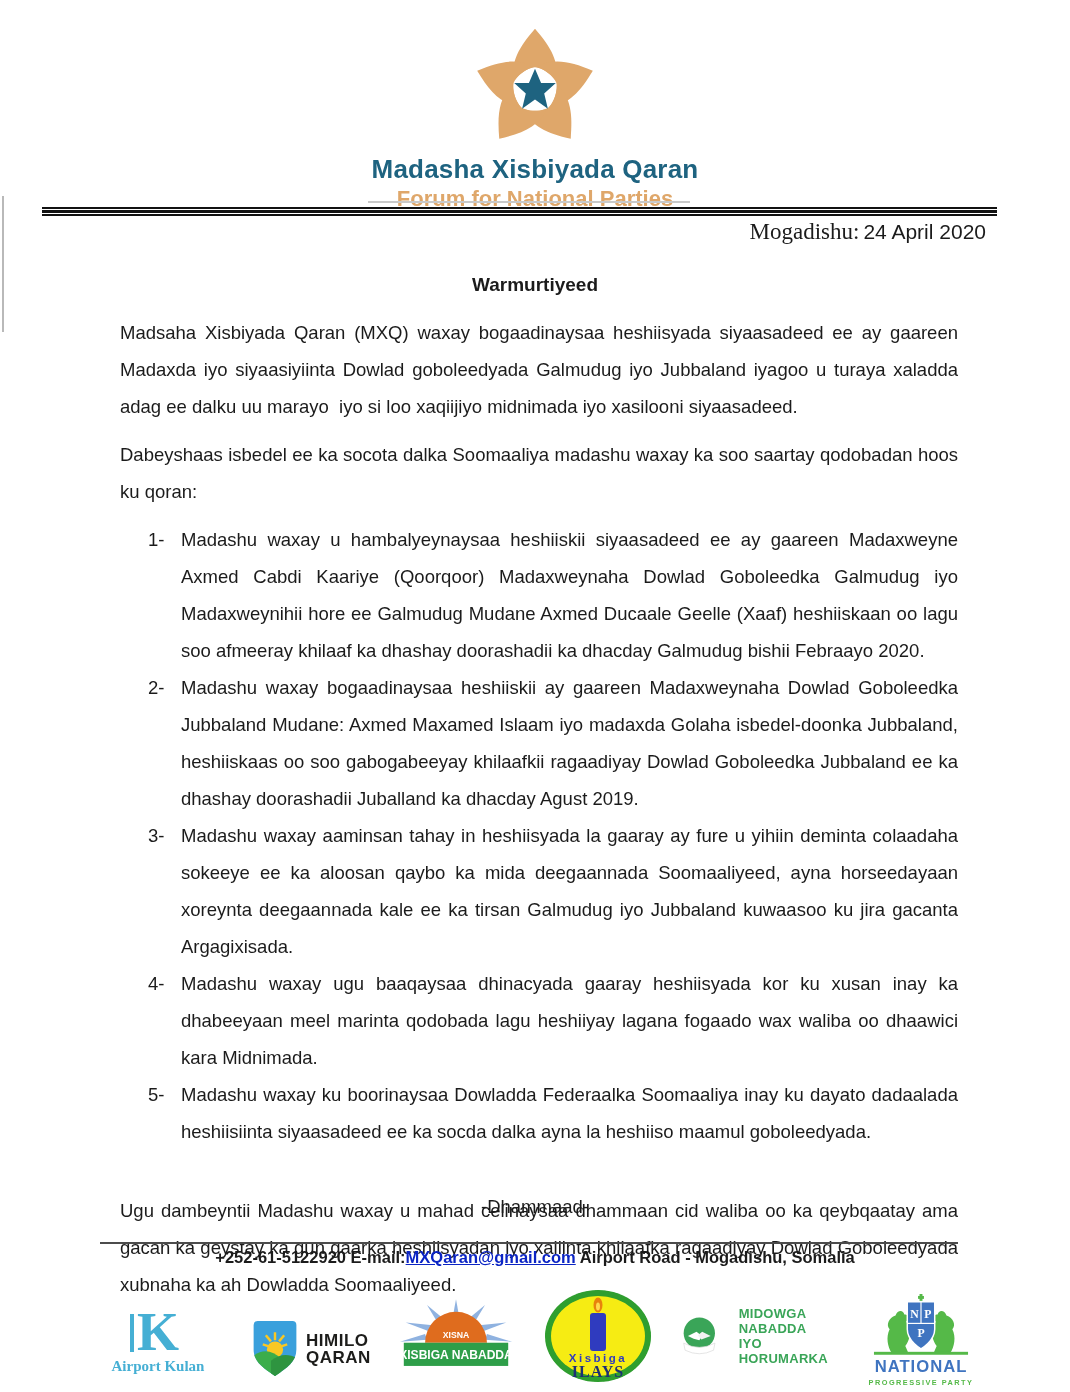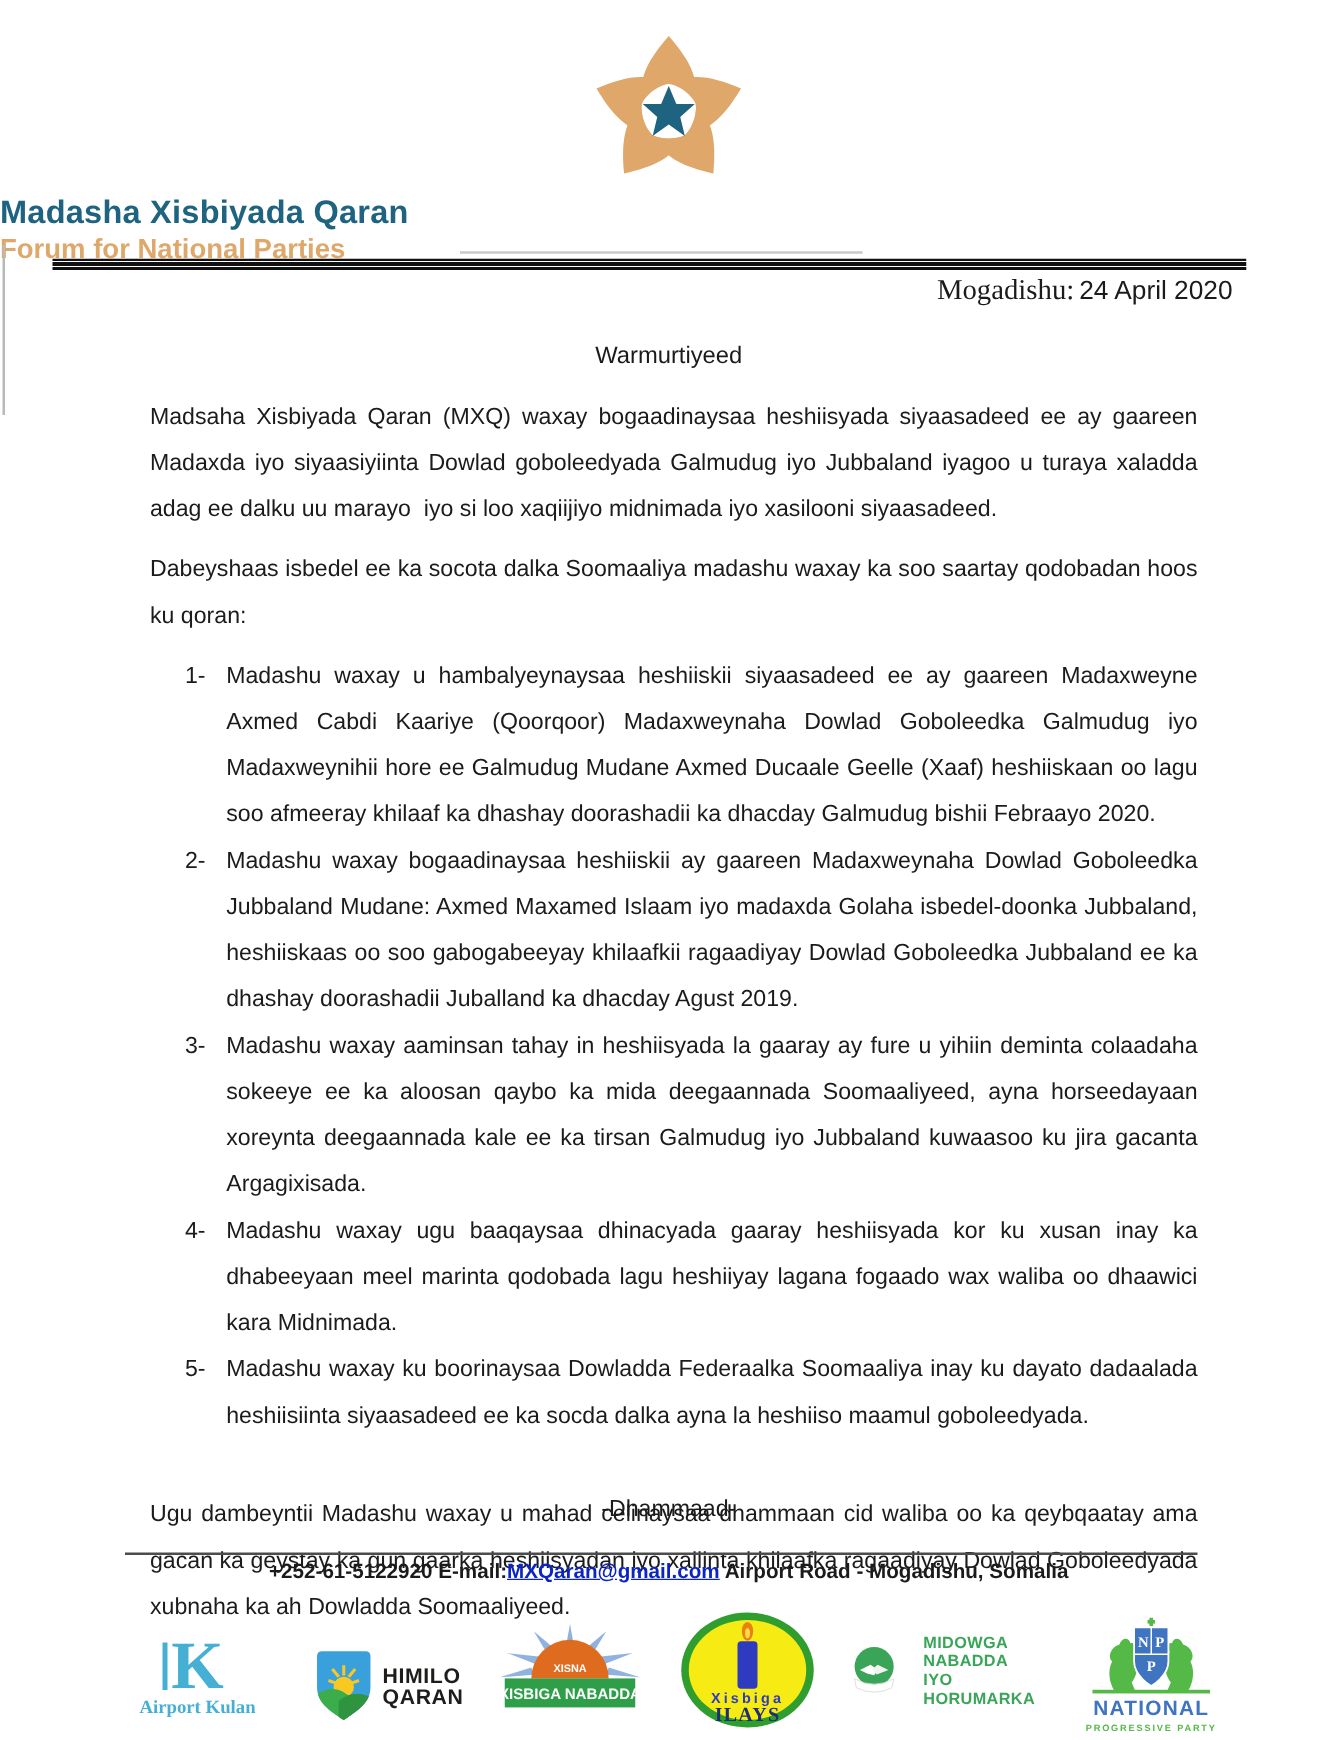--- a/index.html
+++ b/index.html
@@ -2,36 +2,36 @@
 <html style="--color-ink: #1b1b1b; --color-rule: #111111; --color-link: #0b24c4; --color-tan: #DFA76A; --color-teal: #1E6380; --color-kulanBlue: #45AFD4; --color-himiloBlue: #3AA0DC; --color-himiloGreen: #3BAD4A; --color-sunYellow: #F9C823; --color-xisnaOrange: #DF6C1E; --color-xisnaGreen: #2E9E49; --color-rayBlue: #8FB2E0; --color-ilaysYellow: #F6EC13; --color-ilaysGreen: #2F9E2F; --color-ilaysBlue: #2F3BBF; --color-ilaysText: #1C2F73; --color-midowgaGreen: #3AA558; --color-nppGreen: #55B948; --color-nppBlue: #3F74C0;"><head>
 <meta charset="utf-8">
 <style>
   html,body{margin:0;padding:0;}
   body{
     width:1070px;height:1392px;position:relative;background:#ffffff;
     font-family:"Liberation Sans", sans-serif;color:var(--color-ink,#1b1b1b);
     overflow:hidden;
   }
   
-  .logo-block{position:absolute;top:24px;left:0;right:0;}
+  .logo-block{position:absolute;top:24px;left:0;right:0;text-align:center;}
   .logo-star{display:block;margin:0 auto;}
   .logo-line1{font-size:26px;font-weight:bold;color:var(--color-teal,#1e6380);margin-top:2px;letter-spacing:.2px;}
   .logo-line2{font-size:22px;font-weight:bold;color:var(--color-tan,#dfa76a);margin-top:1px;}
   .artifact-under-logo{position:absolute;top:201px;left:368px;width:322px;height:2px;background:#c9c9c9;}
   .artifact-left-edge{position:absolute;top:196px;left:2px;width:2px;height:136px;background:#b9b9b9;}
   .rule-double{
     position:absolute;top:207px;left:42px;width:955px;height:9px;
     background:linear-gradient(to bottom,
       var(--color-rule,#111) 0 2px,#fff 2px 3px,
       var(--color-rule,#111) 3px 6px,#fff 6px 7px,
       var(--color-rule,#111) 7px 9px);
   }
   .dateline{position:absolute;top:219px;right:84px;font-size:21px;}
   .dateline .place{font-family:"Liberation Serif", serif;font-size:23px;margin-right:4px;}
-  .doc-title{position:absolute;top:274px;left:0;right:0;text-align:center;font-size:19px;font-weight:normal;}
+  .doc-title{position:absolute;top:274px;left:0;right:0;text-align:center;font-size:19px;font-weight:bold;}
   
   .content{position:absolute;top:314px;left:120px;width:838px;font-size:18.5px;line-height:37px;text-align:justify;}
   .content p{margin:0 0 11px 0;white-space:pre-wrap;}
   .num-list{margin:0 0 0 0;padding:0 0 0 28px;list-style:none;}
   .num-item{display:grid;grid-template-columns:33px 1fr;column-gap:0;}
   .num-item .num{text-align:left;}
   .num-item .txt{text-align:justify;}
   .closing{margin-top:42px !important;}
   .end-mark{position:absolute;top:1196px;left:0;right:0;text-align:center;font-size:18.5px;}
   

